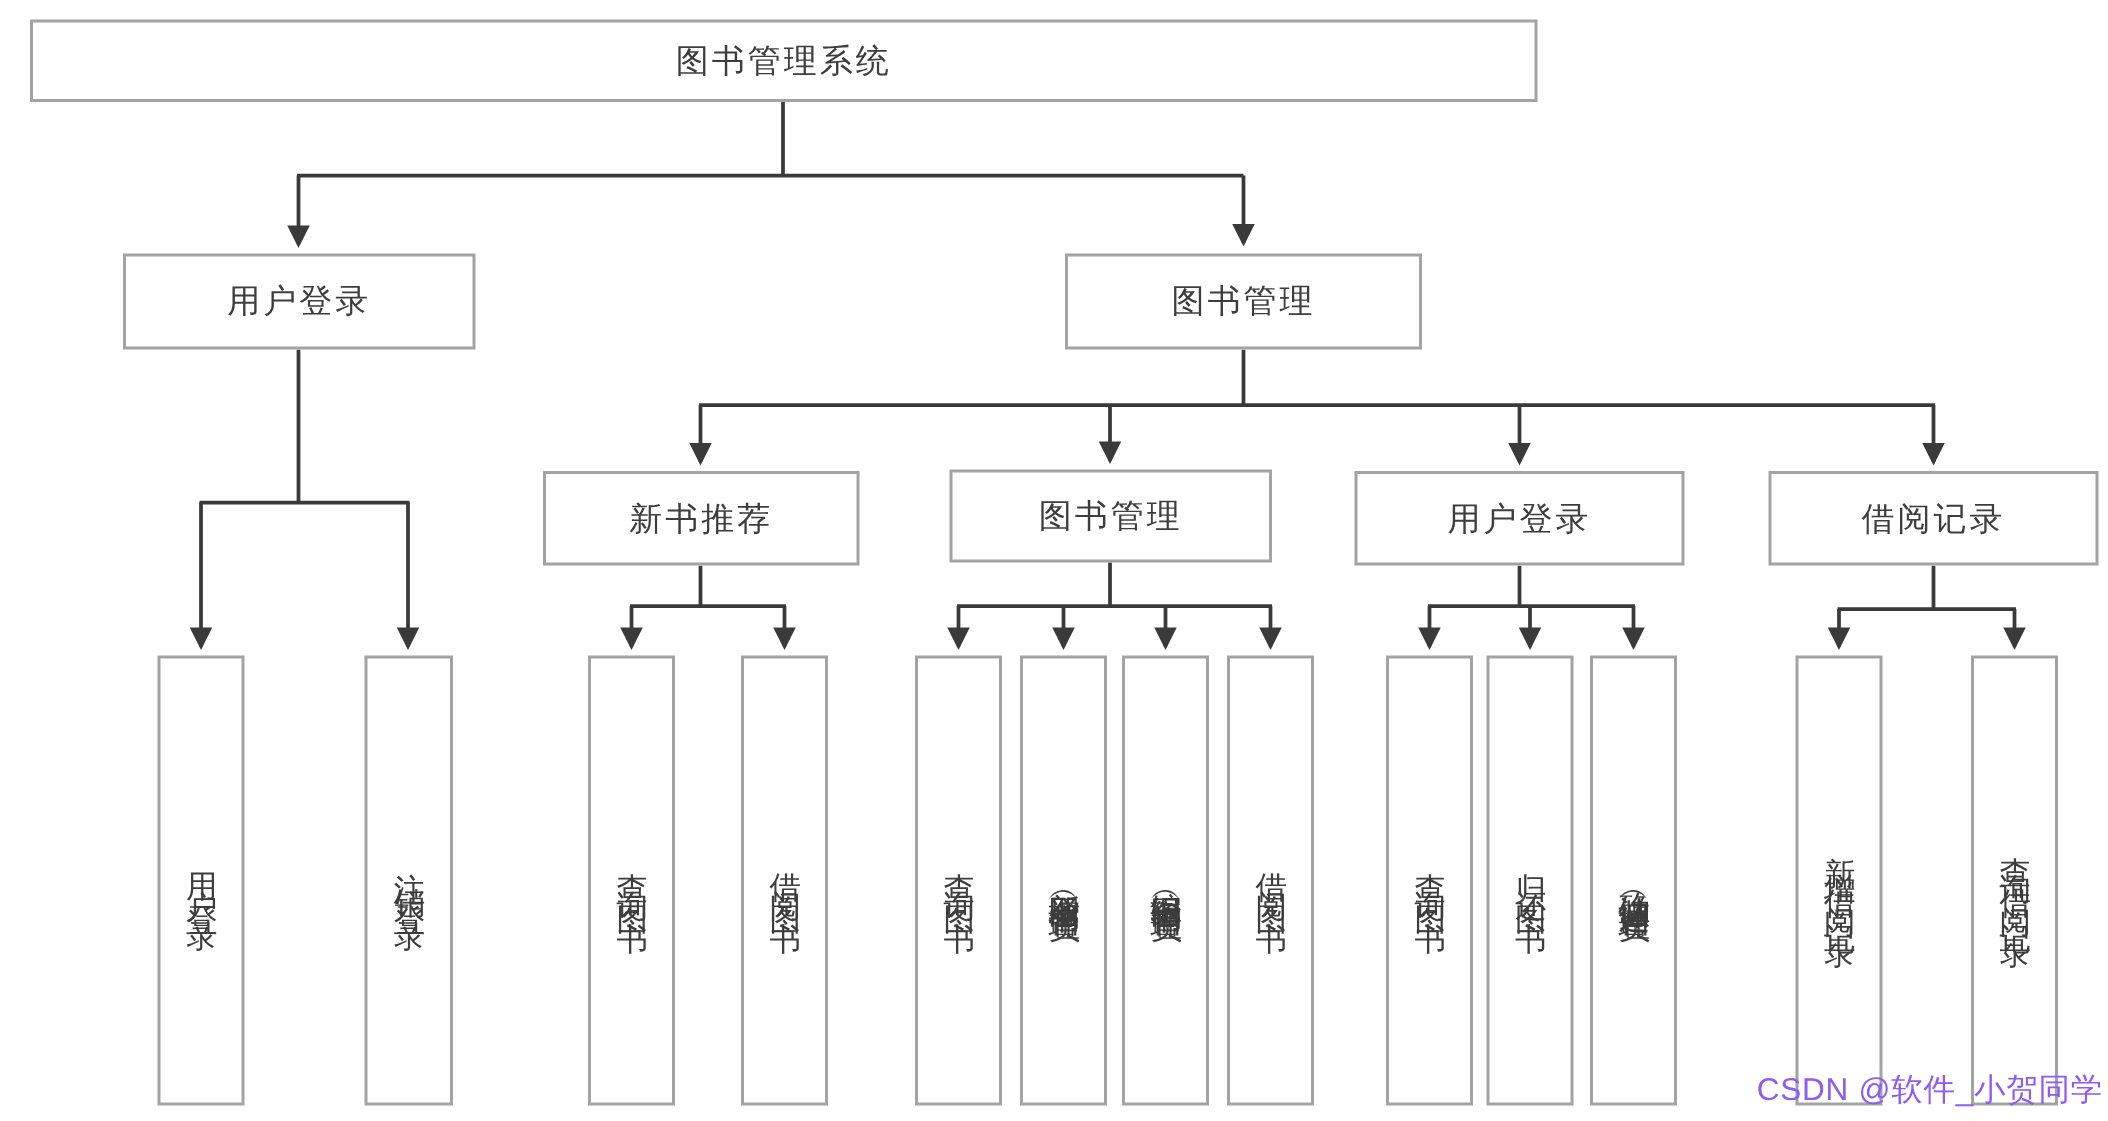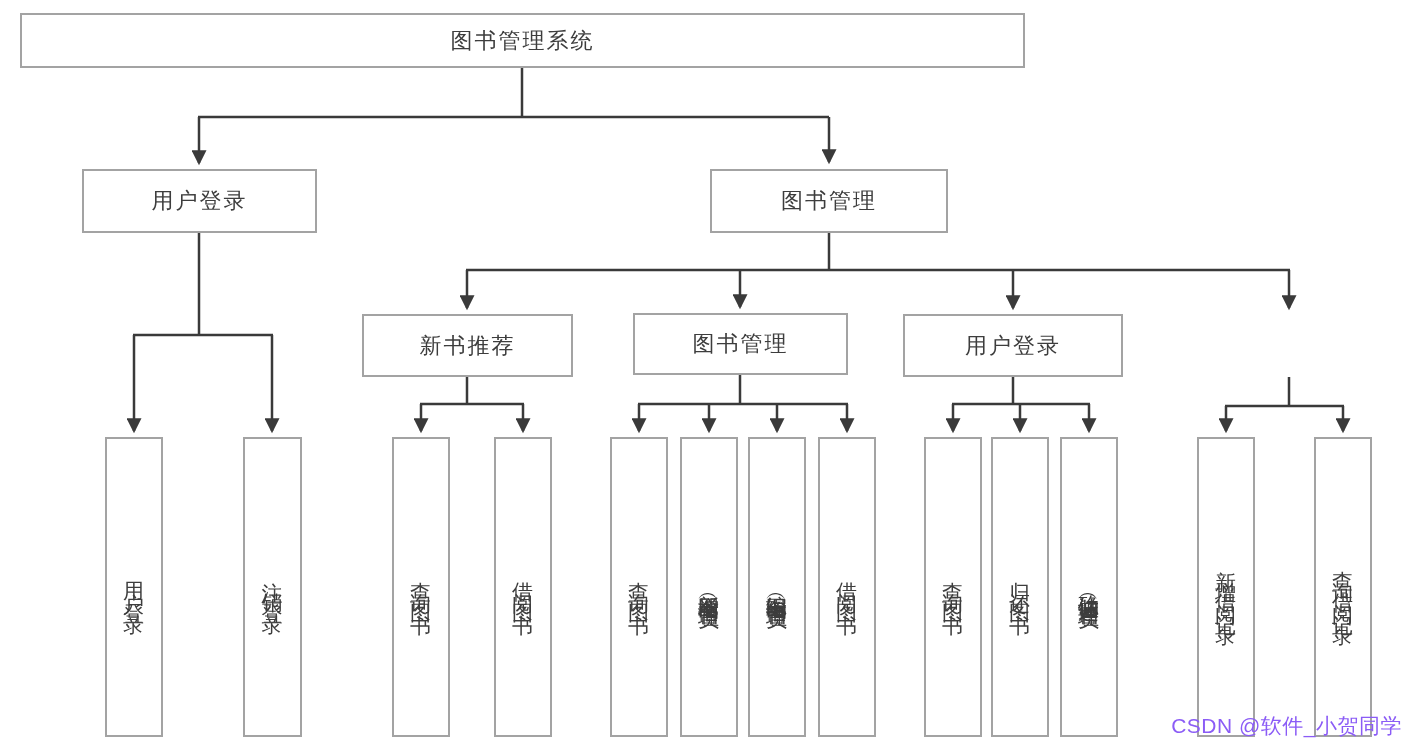--- a/index.html
+++ b/index.html
@@ -108,20 +108,23 @@
 
   <div class="box" style="left:362px;top:314px;width:211px;height:63px">
     <span class="h-label">新书推荐</span>
   </div>
   <div class="box" style="left:633px;top:313px;width:215px;height:62px">
     <span class="h-label">图书管理</span>
   </div>
   <div class="box" style="left:903px;top:314px;width:220px;height:63px">
     <span class="h-label">用户登录</span>
   </div>
+  <div class="box" style="left:1179px;top:314px;width:220px;height:63px">
+    <span class="h-label">借阅记录</span>
+  </div>
 
   <div class="box v" style="left:105px;top:437px;width:58px;height:300px">
     <span class="v-label">用户登录</span>
   </div>
   <div class="box v" style="left:243px;top:437px;width:59px;height:300px">
     <span class="v-label">注销登录</span>
   </div>
 
   <div class="box v" style="left:392px;top:437px;width:58px;height:300px">
     <span class="v-label">查询图书</span>

